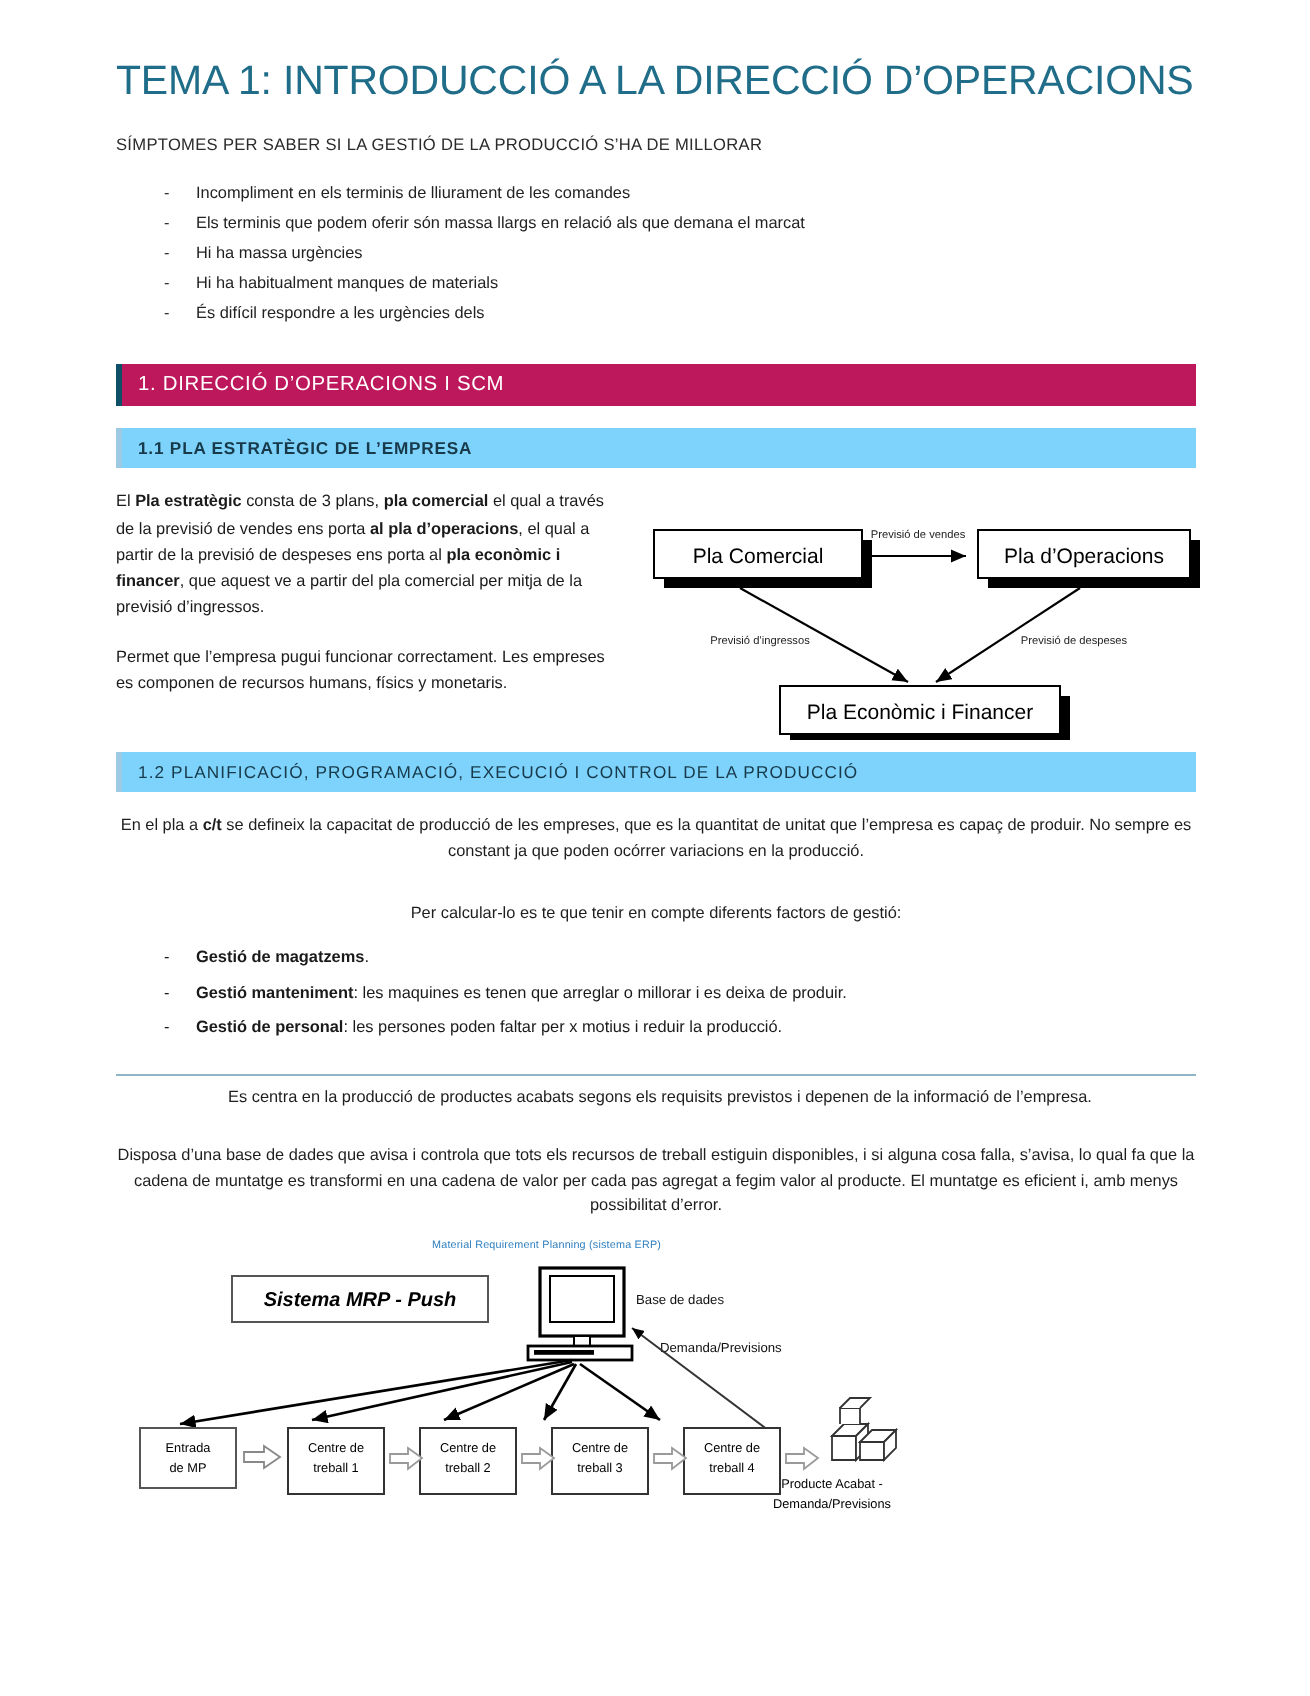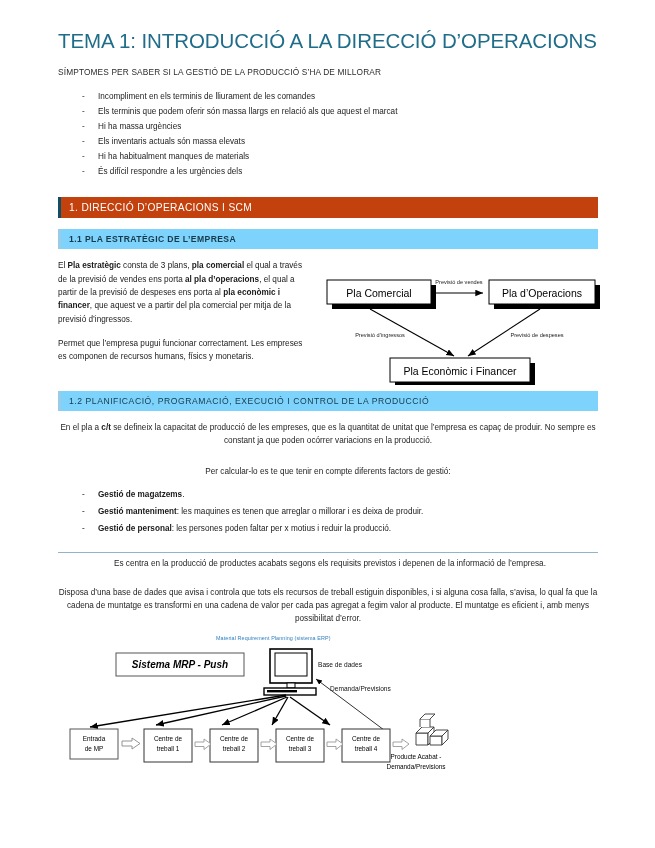--- a/index.html
+++ b/index.html
@@ -61,21 +61,21 @@
   .bullets li::before {
     content: "-";
     position: absolute;
     left: 24px;
     top: 0;
     color: #333;
   }
 
   
   .band-h1 {
-    background: #c2410c;
+    background: #be185d;
     border-left: 3px solid #0d4f66;
     color: #ffffff;
     font-size: 10.2px;
     letter-spacing: 0.35px;
     padding: 5px 0 5px 8px;
     margin: 0 6px 0 0;
     box-sizing: border-box;
     width: 100%;
   }
   .band-h2 {
@@ -180,23 +180,22 @@
 <body>
 
 <div class="page">
   <div class="content">
 
     <h1 class="doc-title">TEMA 1: INTRODUCCIÓ A LA DIRECCIÓ D’OPERACIONS</h1>
     <div class="subtitle">SÍMPTOMES PER SABER SI LA GESTIÓ DE LA PRODUCCIÓ S’HA DE MILLORAR</div>
 
     <ul class="bullets" id="symptoms-list">
         <li>Incompliment en els terminis de lliurament de les comandes</li>
-        <li>Els terminis que podem oferir són massa llargs en relació als que aquest el marcat</li>
+        <li>Els terminis que podem oferir són massa llargs en relació als que demana el marcat</li>
         <li>Hi ha massa urgències</li>
-        <li>Els inventaris actuals són massa elevats</li>
         <li>Hi ha habitualment manques de materials</li>
         <li>És difícil respondre a les urgències dels</li>
       </ul>
 
     <div class="band-h1">1. DIRECCIÓ D’OPERACIONS I SCM</div>
 
     <div style="height:11px"></div>
 
     <div class="band-h2">1.1 PLA ESTRATÈGIC DE L’EMPRESA</div>
 

